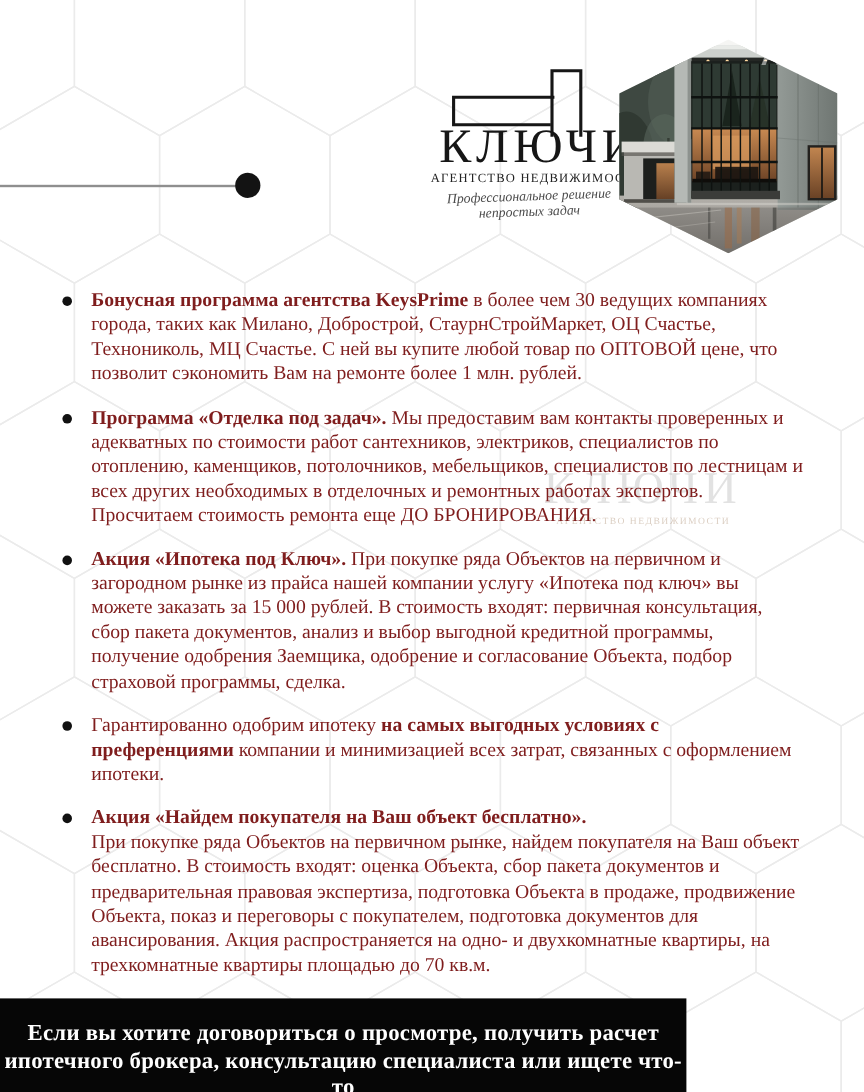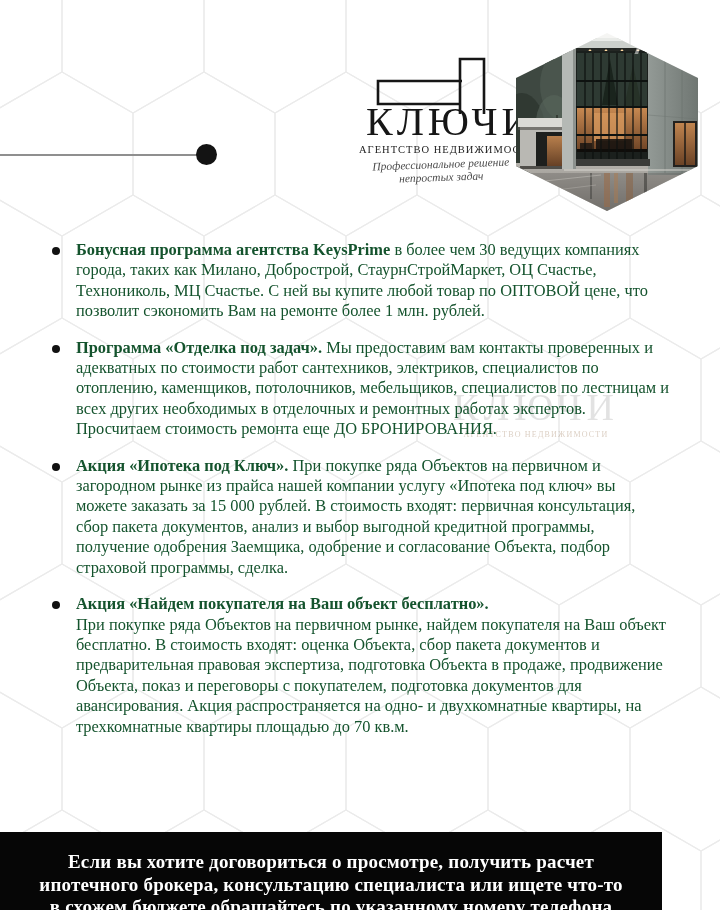--- a/index.html
+++ b/index.html
@@ -21,24 +21,24 @@
   .photo{position:absolute;left:506px;top:23px;z-index:2;}
   .wmk{font-family:"Liberation Sans",sans-serif;font-weight:bold;font-size:24px;letter-spacing:7px;fill:rgba(255,255,255,0.5);}
   
   .mid-wm{position:absolute;left:448px;top:388px;width:176px;text-align:center;z-index:1;}
   .wm-brand{font-size:38px;line-height:1;letter-spacing:5px;color:rgba(110,110,110,0.20);}
   .wm-sub{margin-top:4px;font-size:8px;letter-spacing:1.2px;color:rgba(160,125,95,0.38);white-space:nowrap;}
   
   .bullets{position:absolute;left:52px;top:240px;width:620px;z-index:2;}
   .bullet-item{display:flex;margin-bottom:16px;}
   .marker{flex:0 0 auto;width:8px;height:8px;border-radius:50%;background:#111;margin:7px 16px 0 0;}
-  .bullet-text{font-size:16.4px;line-height:20.4px;width:594px;color:#14532d;}
+  .bullet-text{font-size:16.4px;line-height:20.4px;width:594px;color:#7f1d1d;}
   .bullet-text b{font-weight:bold;}
   
-  .footer{position:absolute;left:0;bottom:0;width:662px;height:78px;background:#060606;z-index:3;overflow:hidden;box-sizing:border-box;padding-top:19px;}
+  .footer{position:absolute;left:0;bottom:0;width:572px;height:78px;background:#060606;z-index:3;overflow:hidden;box-sizing:border-box;padding-top:19px;}
   .footer-text{text-align:center;color:#ffffff;font-weight:bold;font-size:19px;line-height:22.5px;letter-spacing:0.2px;}
 </style>
 </head>
 <body>
 
 <div class="page">
 
   <svg id="hexgrid" width="720" height="910">
       <polygon points="-9,-51 62,-10 62,72 -9,113 -80,72 -80,-10"></polygon>
       <polygon points="133,-51 204,-10 204,72 133,113 62,72 62,-10"></polygon>
@@ -219,20 +219,24 @@
       <div class="bullet-item">
         <span class="marker"></span>
         <div class="bullet-text"><b>Программа «Отделка под задач».</b><span> Мы предоставим вам контакты проверенных и адекватных по стоимости работ сантехников, электриков, специалистов по отоплению, каменщиков, потолочников, мебельщиков, специалистов по лестницам и всех других необходимых в отделочных и ремонтных работах экспертов. Просчитаем стоимость ремонта еще ДО БРОНИРОВАНИЯ.</span></div>
       </div>
       <div class="bullet-item">
         <span class="marker"></span>
         <div class="bullet-text"><b>Акция «Ипотека под Ключ».</b><span> При покупке ряда Объектов на первичном и загородном рынке из прайса нашей компании услугу «Ипотека под ключ» вы можете заказать за 15 000 рублей. В стоимость входят: первичная консультация, сбор пакета документов, анализ и выбор выгодной кредитной программы, получение одобрения Заемщика, одобрение и согласование Объекта, подбор страховой программы, сделка.</span></div>
       </div>
       <div class="bullet-item">
         <span class="marker"></span>
+        <div class="bullet-text"><span>Гарантированно одобрим ипотеку </span><b>на самых выгодных условиях с преференциями</b><span> компании и минимизацией всех затрат, связанных с оформлением ипотеки.</span></div>
+      </div>
+      <div class="bullet-item">
+        <span class="marker"></span>
         <div class="bullet-text"><b>Акция «Найдем покупателя на Ваш объект бесплатно».</b><br><span>При покупке ряда Объектов на первичном рынке, найдем покупателя на Ваш объект бесплатно. В стоимость входят: оценка Объекта, сбор пакета документов и предварительная правовая экспертиза, подготовка Объекта в продаже, продвижение Объекта, показ и переговоры с покупателем, подготовка документов для авансирования. Акция распространяется на одно- и двухкомнатные квартиры, на трехкомнатные квартиры площадью до 70 кв.м.</span></div>
       </div>
     </div>
 
   <div class="footer">
     <div class="footer-text">Если вы хотите договориться о просмотре, получить расчет<br>ипотечного брокера, консультацию специалиста или ищете что-то<br>в схожем бюджете обращайтесь по указанному номеру телефона</div>
   </div>
 
 </div>
 

